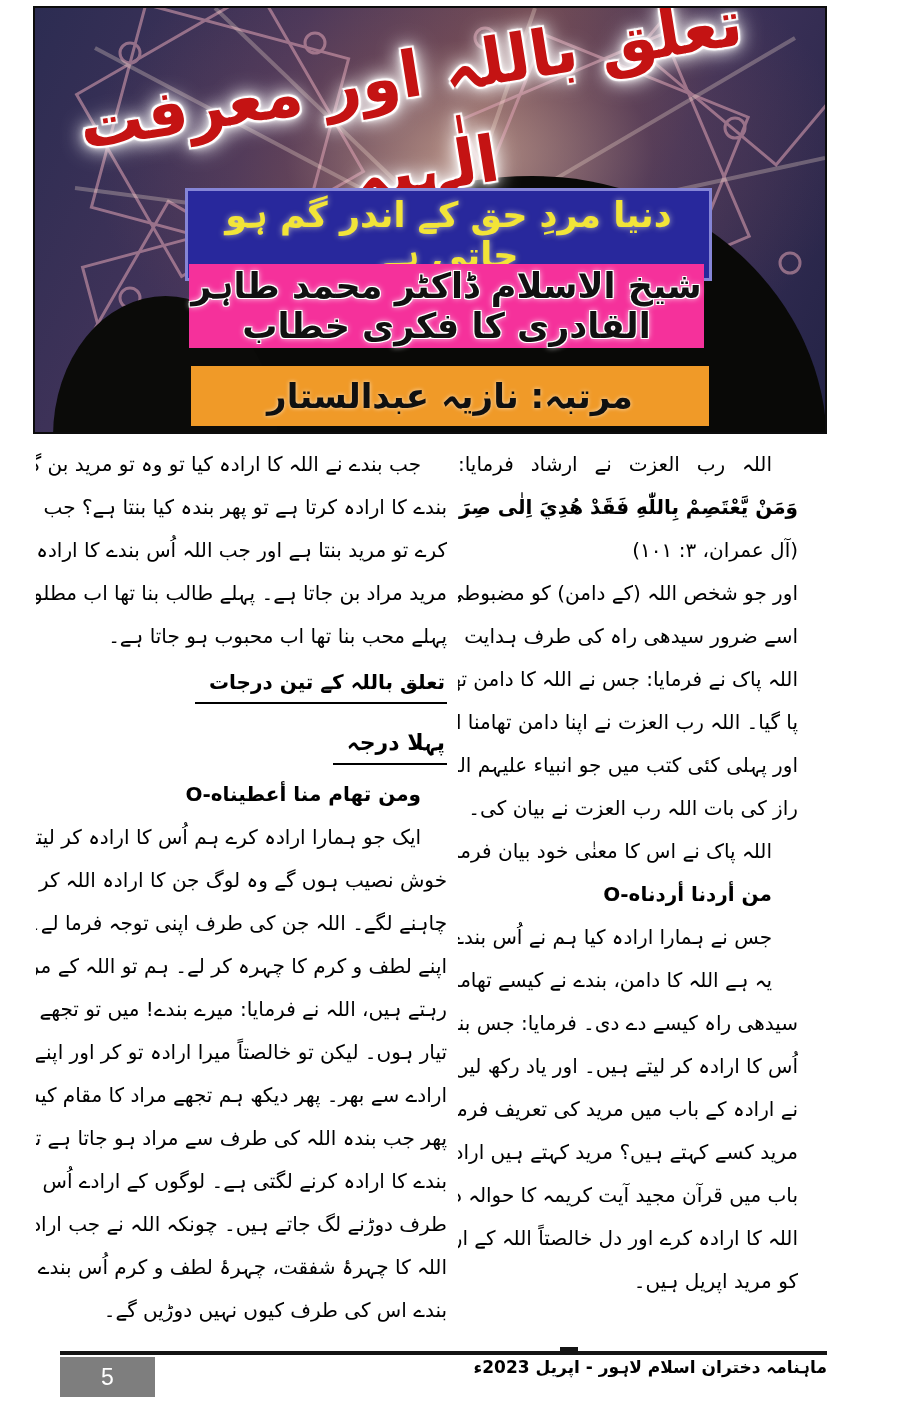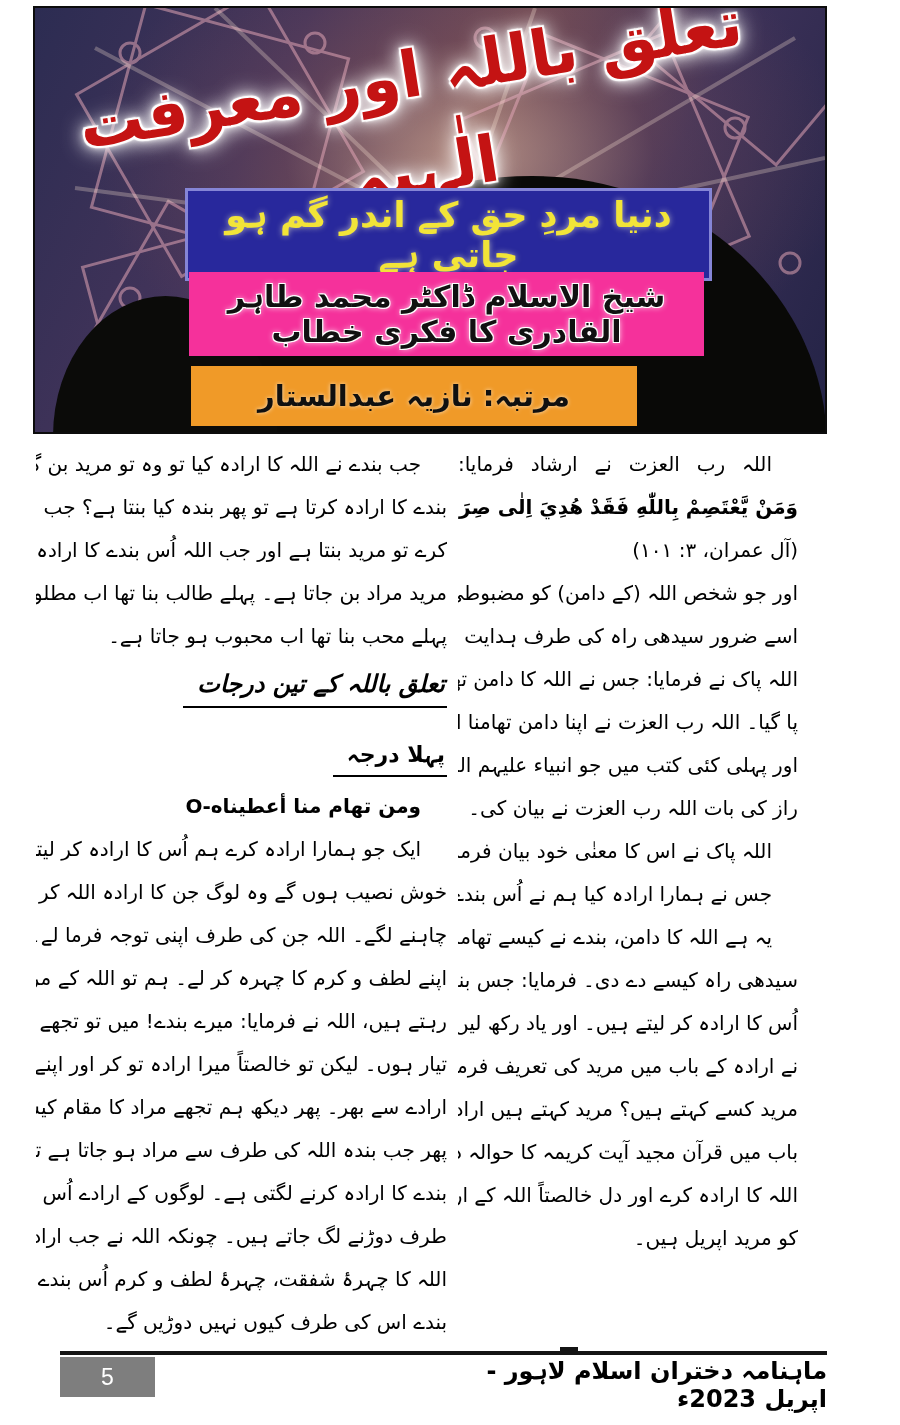--- a/index.html
+++ b/index.html
@@ -21,51 +21,51 @@
   .header-title{position:absolute;left:18px;top:18px;width:730px;transform:rotate(-9deg);
     direction:rtl;text-align:center;font-size:64px;font-weight:bold;line-height:1.5;
     color:#c41313;
     text-shadow:0 0 5px #fff,0 0 10px #fff,0 0 18px #fff,0 0 26px #fff,
                 2px 2px 1px #fff,-2px -2px 1px #fff,2px -2px 1px #fff,-2px 2px 1px #fff;}
   .banner{position:absolute;display:flex;align-items:center;justify-content:center;
     direction:rtl;text-align:center;font-weight:bold;}
   .banner-blue{left:150px;top:180px;width:521px;height:87px;background:#28289c;
     border:3px solid #8585d6;color:#f2e438;font-size:35px;
     text-shadow:0 0 6px rgba(255,255,210,.6);}
-  .banner-pink{left:154px;top:264px;width:515px;height:84px;background:#f5319b;
-    color:#111;font-size:30px;
+  .banner-pink{left:154px;top:256px;width:515px;height:84px;background:#f5319b;
+    color:#111;font-size:35px;
     text-shadow:1px 1px 0 #fff,-1px -1px 0 #fff,1px -1px 0 #fff,-1px 1px 0 #fff,0 0 6px #fff;}
-  .banner-orange{left:156px;top:358px;width:446px;height:60px;background:#f09a28;
-    color:#101010;font-size:29px;text-shadow:0 0 4px rgba(255,255,255,.7);}
+  .banner-orange{left:156px;top:358px;width:518px;height:60px;background:#f09a28;
+    color:#101010;font-size:34px;text-shadow:0 0 4px rgba(255,255,255,.7);}
 
   
   .col{position:absolute;top:443px;direction:rtl;color:#000;font-size:20px;}
   .col-right{left:458px;width:340px;}
   .col-left{left:36px;width:411px;}
   .ln{height:43px;line-height:43px;white-space:nowrap;overflow:hidden;}
   .ln.j{text-align:justify;text-align-last:justify;}
   .ln.r{text-align:right;}
   .ln.l{text-align:right;}
   .ln.ind{padding-right:26px;}
   .arabic{font-weight:bold;}
   .hblock{text-align:right;margin:12px 0 8px;}
   .hblock .ul{display:inline-block;border-bottom:2px solid #000;padding:0 2px 8px 14px;
     font-weight:bold;}
-  .h1 .ul{font-size:24px;font-style:italic;}
-  .h2 .ul{font-size:22px;margin-top:8px;}
+  .h1 .ul{font-size:20px;}
+  .h2 .ul{font-size:22px;}
   .h2{margin-top:26px;}
 
   
   .footer-rule{position:absolute;left:60px;top:1351px;width:767px;height:4px;background:#141414;}
   .footer-rule-notch{position:absolute;left:560px;top:1347px;width:18px;height:4px;background:#141414;}
   .page-num{position:absolute;left:60px;top:1357px;width:95px;height:40px;background:#7e7e7e;
     color:#fff;font-size:23px;display:flex;align-items:center;justify-content:center;
     font-family:"Liberation Sans",sans-serif;}
   .footer-mag{position:absolute;left:430px;top:1357px;width:397px;direction:rtl;text-align:right;
-    font-size:24px;font-weight:bold;color:#000;}
+    font-size:17px;font-weight:bold;color:#000;}
   .footer-url{position:absolute;left:139px;top:1395px;font-size:17px;color:#000;
     font-family:"Liberation Sans",sans-serif;margin-top:31px;}
 </style>
 </head>
 <body>
 
 <div class="page">
 
   <div class="header-art">
     <svg class="pattern" width="790" height="424" viewBox="0 0 790 424">
@@ -109,20 +109,21 @@
     <div class="ln j ind">اللہ رب العزت نے ارشاد فرمایا:</div>
     <div class="ln r arabic">وَمَنْ يَّعْتَصِمْ بِاللّٰهِ فَقَدْ هُدِيَ اِلٰى صِرَاطٍ مُّسْتَقِيْمٍ</div>
     <div class="ln l">(آل عمران، ۳: ۱۰۱)</div>
     <div class="ln j">اور جو شخص اللہ (کے دامن) کو مضبوطی سے پکڑ لیتا ہے تو</div>
     <div class="ln r">اسے ضرور سیدھی راہ کی طرف ہدایت کی جاتی ہے O</div>
     <div class="ln j">اللہ پاک نے فرمایا: جس نے اللہ کا دامن تھام لیا وہ سیدھی راہ</div>
     <div class="ln j">پا گیا۔ اللہ رب العزت نے اپنا دامن تھامنا اس کی تعریف فرمائی۔</div>
     <div class="ln j">اور پہلی کئی کتب میں جو انبیاء علیہم السلام پہ نازل فرمائیں اُن میں یہ</div>
     <div class="ln r">راز کی بات اللہ رب العزت نے بیان کی۔</div>
     <div class="ln j ind">اللہ پاک نے اس کا معنٰی خود بیان فرمایا اپنے انبیاء و اولیاء کو فرمایا:</div>
+    <div class="ln r arabic ind">من أردنا أردناه-O</div>
     <div class="ln r ind">جس نے ہمارا ارادہ کیا ہم نے اُس بندے کا ارادہ کر لیا۔</div>
     <div class="ln j ind">یہ ہے اللہ کا دامن، بندے نے کیسے تھاما اور اللہ نے اُس کو</div>
     <div class="ln j">سیدھی راہ کیسے دے دی۔ فرمایا: جس بندے نے ہمارا ارادہ کر لیا ہم</div>
     <div class="ln j">اُس کا ارادہ کر لیتے ہیں۔ اور یاد رکھ لیں! حضور سیدنا غوث الاعظمؓ</div>
     <div class="ln j">نے ارادہ کے باب میں مرید کی تعریف فرمائی ہے غنیۃ الطالبین میں۔</div>
     <div class="ln j">مرید کسے کہتے ہیں؟ مرید کہتے ہیں ارادہ کرنے والے کو۔ مرید کے</div>
     <div class="ln j">باب میں قرآن مجید آیت کریمہ کا حوالہ دے کر آپ نے فرمایا: جو</div>
     <div class="ln j">اللہ کا ارادہ کرے اور دل خالصتاً اللہ کے ارادے میں فنا ہو جائے اُس</div>
     <div class="ln r">کو مرید اپریل ہیں۔</div>
   </div>

